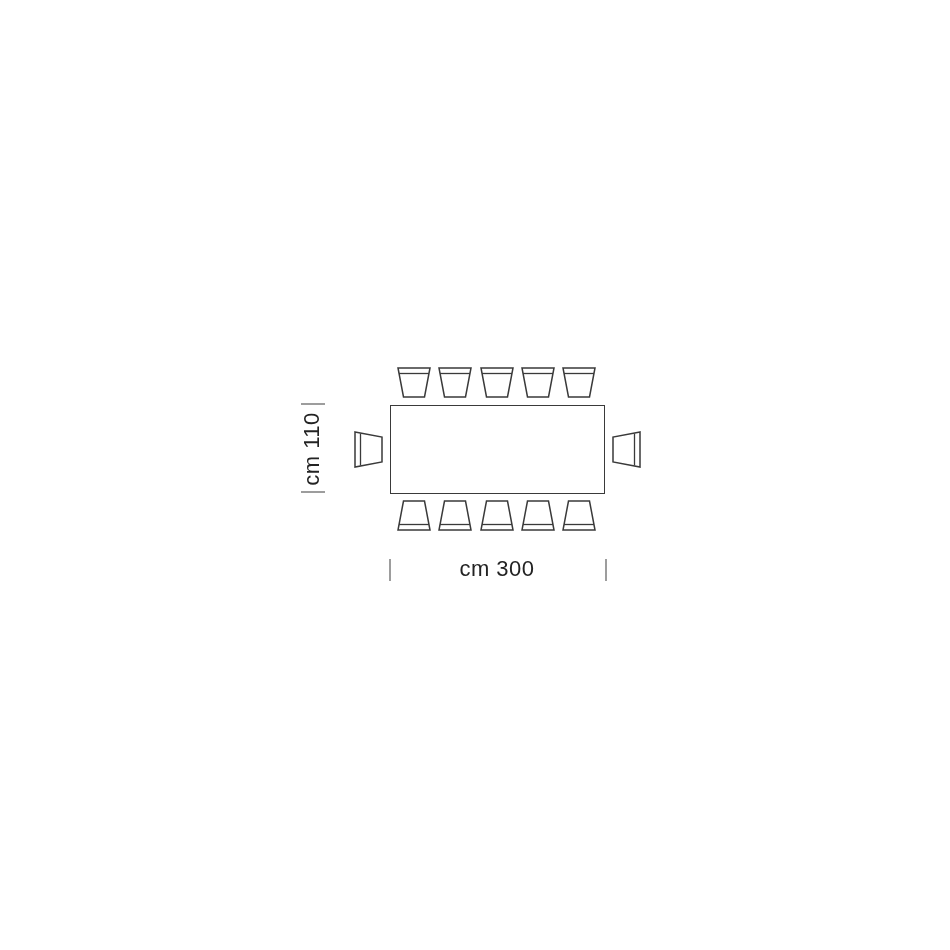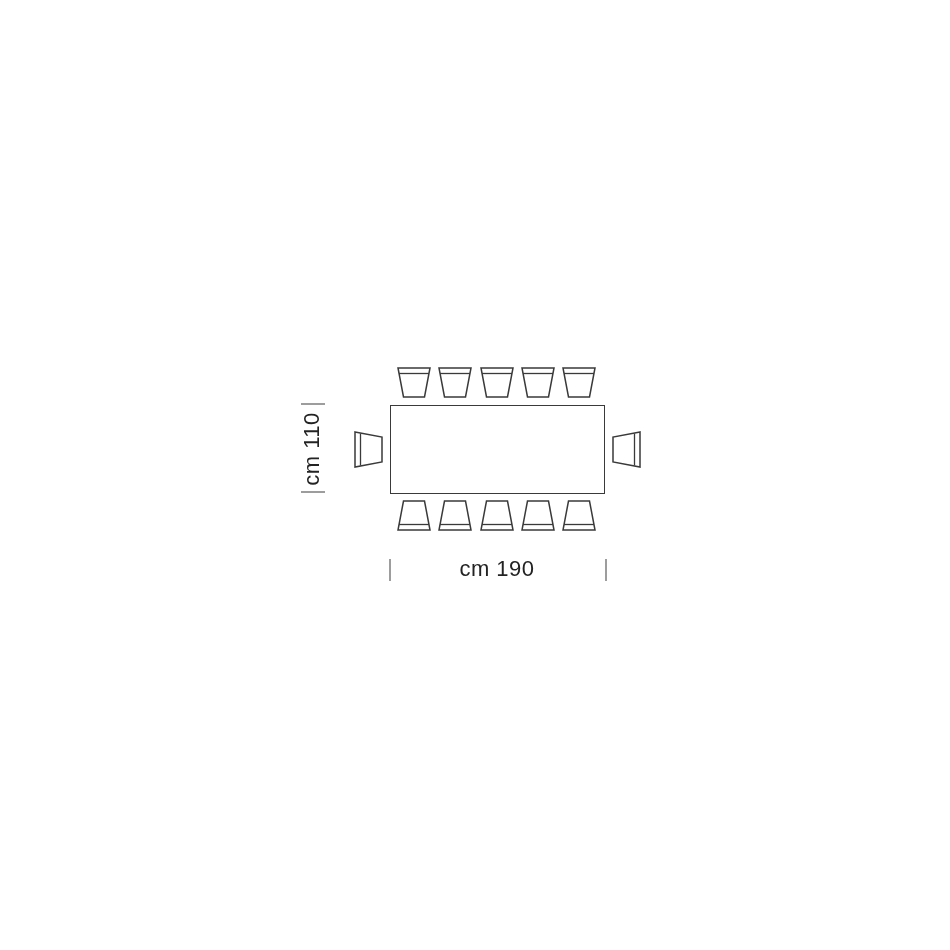--- a/index.html
+++ b/index.html
@@ -95,15 +95,15 @@
           <line x1="22.5" y1="2.5" x2="22.5" y2="34.5" stroke="#3a3a3a" stroke-width="1.3"></line>
         </svg></div>
     </div>
 
   <div class="tick h top"></div>
   <div class="tick h bottom"></div>
   <div class="dim-label vertical">cm 110</div>
 
   <div class="tick v left"></div>
   <div class="tick v right"></div>
-  <div class="dim-label horizontal">cm 190</div>
+  <div class="dim-label horizontal">cm 300</div>
 
 </div>
 
 </body></html>

